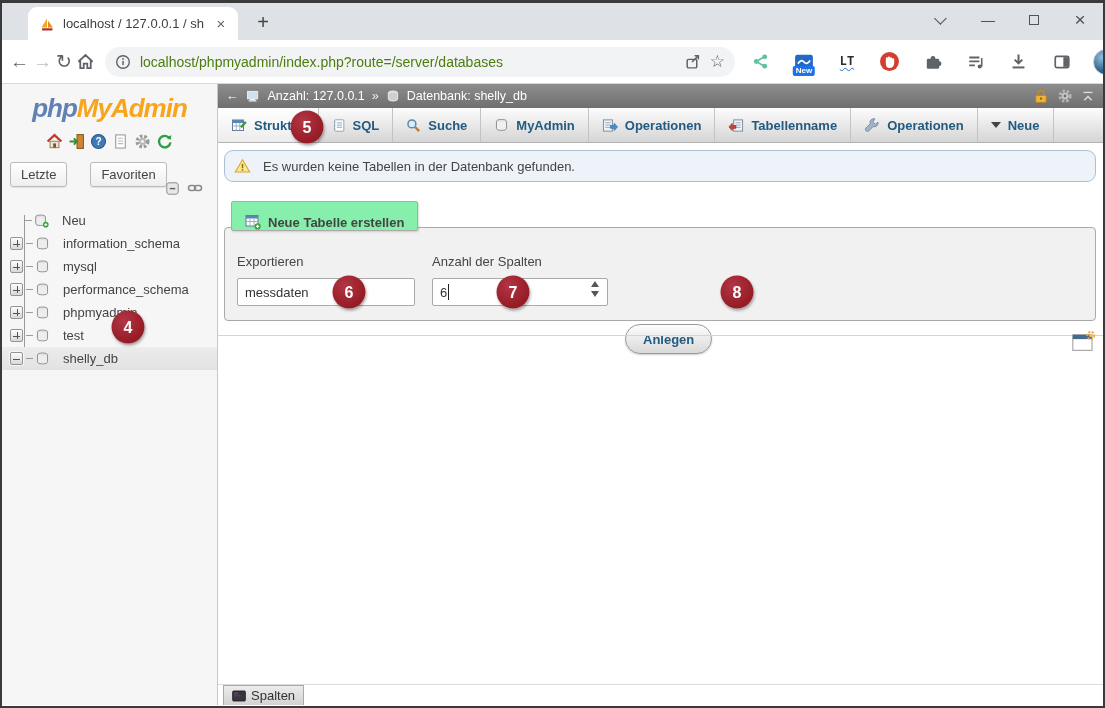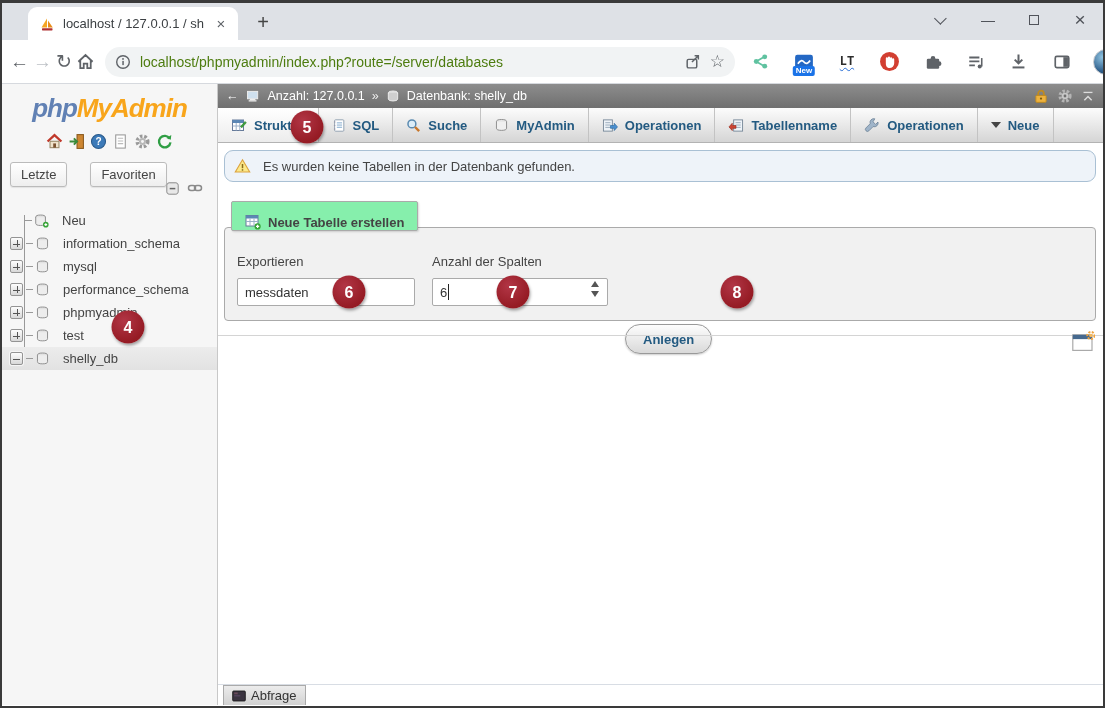--- a/index.html
+++ b/index.html
@@ -455,21 +455,21 @@
             <circle cx="16.6" cy="3.6" r="1.5" fill="#f5b85c"></circle>
           </svg>
 
         <div class="consolebar">
           <div class="constab">
             <svg width="14" height="12" viewBox="0 0 16 13">
                 <rect x="0.8" y="0.8" width="14.4" height="11.4" rx="1" fill="#3a3440" stroke="#1a1a1a"></rect>
                 <rect x="2.5" y="2.5" width="4" height="2" fill="#6a4a5a"></rect>
                 <rect x="2.5" y="5.5" width="7" height="1.5" fill="#55445f"></rect>
               </svg>
-            <span>Abfrage</span>
+            <span>Spalten</span>
           </div>
         </div>
       </div>
     </div>
   </div>
 
   <div class="anno a4">4</div>
   <div class="anno a5">5</div>
   <div class="anno a6">6</div>
   <div class="anno a7">7</div>

